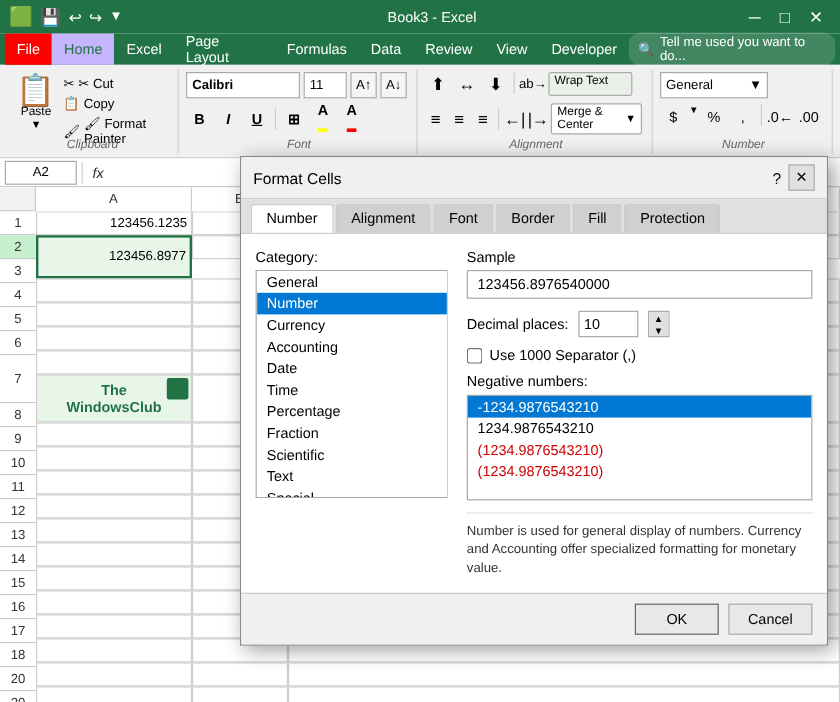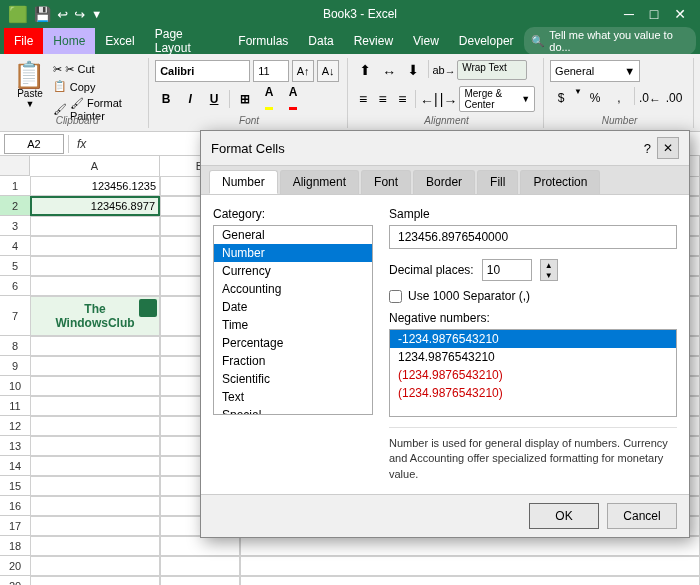--- a/index.html
+++ b/index.html
@@ -436,21 +436,21 @@
   <div class="menu-item active">Home</div>
   <div class="menu-item">Excel</div>
   <div class="menu-item">Page Layout</div>
   <div class="menu-item">Formulas</div>
   <div class="menu-item">Data</div>
   <div class="menu-item">Review</div>
   <div class="menu-item">View</div>
   <div class="menu-item">Developer</div>
   <div class="tell-me">
     <span>🔍</span>
-    <span>Tell me what you value to do...</span>
+    <span>Tell me used you want to do...</span>
   </div>
 </div>
 
 <div class="ribbon">
 
   <div class="ribbon-group" style="flex-direction:row; align-items:flex-start;">
     <div class="paste-btn-big">
       <span class="paste-icon">📋</span>
       <span style="font-size:10px;">Paste</span>
       <span style="font-size:9px;">▼</span>
@@ -583,21 +583,21 @@
 
       <div style="flex:1;overflow:hidden;">
 
         <div style="display:flex;">
           <div style="width:130px;height:20px;border:1px solid #d0d0d0;text-align:right;font-size:11px;padding:0 3px;display:flex;align-items:center;justify-content:flex-end;">123456.1235</div>
           <div style="width:80px;height:20px;border:1px solid #d0d0d0;"></div>
           <div style="flex:1;height:20px;border:1px solid #d0d0d0;"></div>
         </div>
 
         <div style="display:flex;">
-          <div style="width:130px;height:20px;border:2px solid #217346;text-align:right;font-size:11px;padding:0 3px;background:#e8f5e9;display:flex;align-items:center;justify-content:flex-end;">123456.8977</div>
+          <div style="width:130px;height:20px;border:2px solid #217346;text-align:right;font-size:11px;padding:16px 3px;background:#e8f5e9;display:flex;align-items:center;justify-content:flex-end;">123456.8977</div>
           <div style="width:80px;height:20px;border:1px solid #d0d0d0;"></div>
           <div style="flex:1;height:20px;border:1px solid #d0d0d0;"></div>
         </div>
 
         <div style="display:flex;">
           <div style="width:130px;height:20px;border:1px solid #d0d0d0;"></div>
           <div style="width:80px;height:20px;border:1px solid #d0d0d0;"></div>
           <div style="flex:1;height:20px;border:1px solid #d0d0d0;"></div>
         </div>
         <div style="display:flex;">

